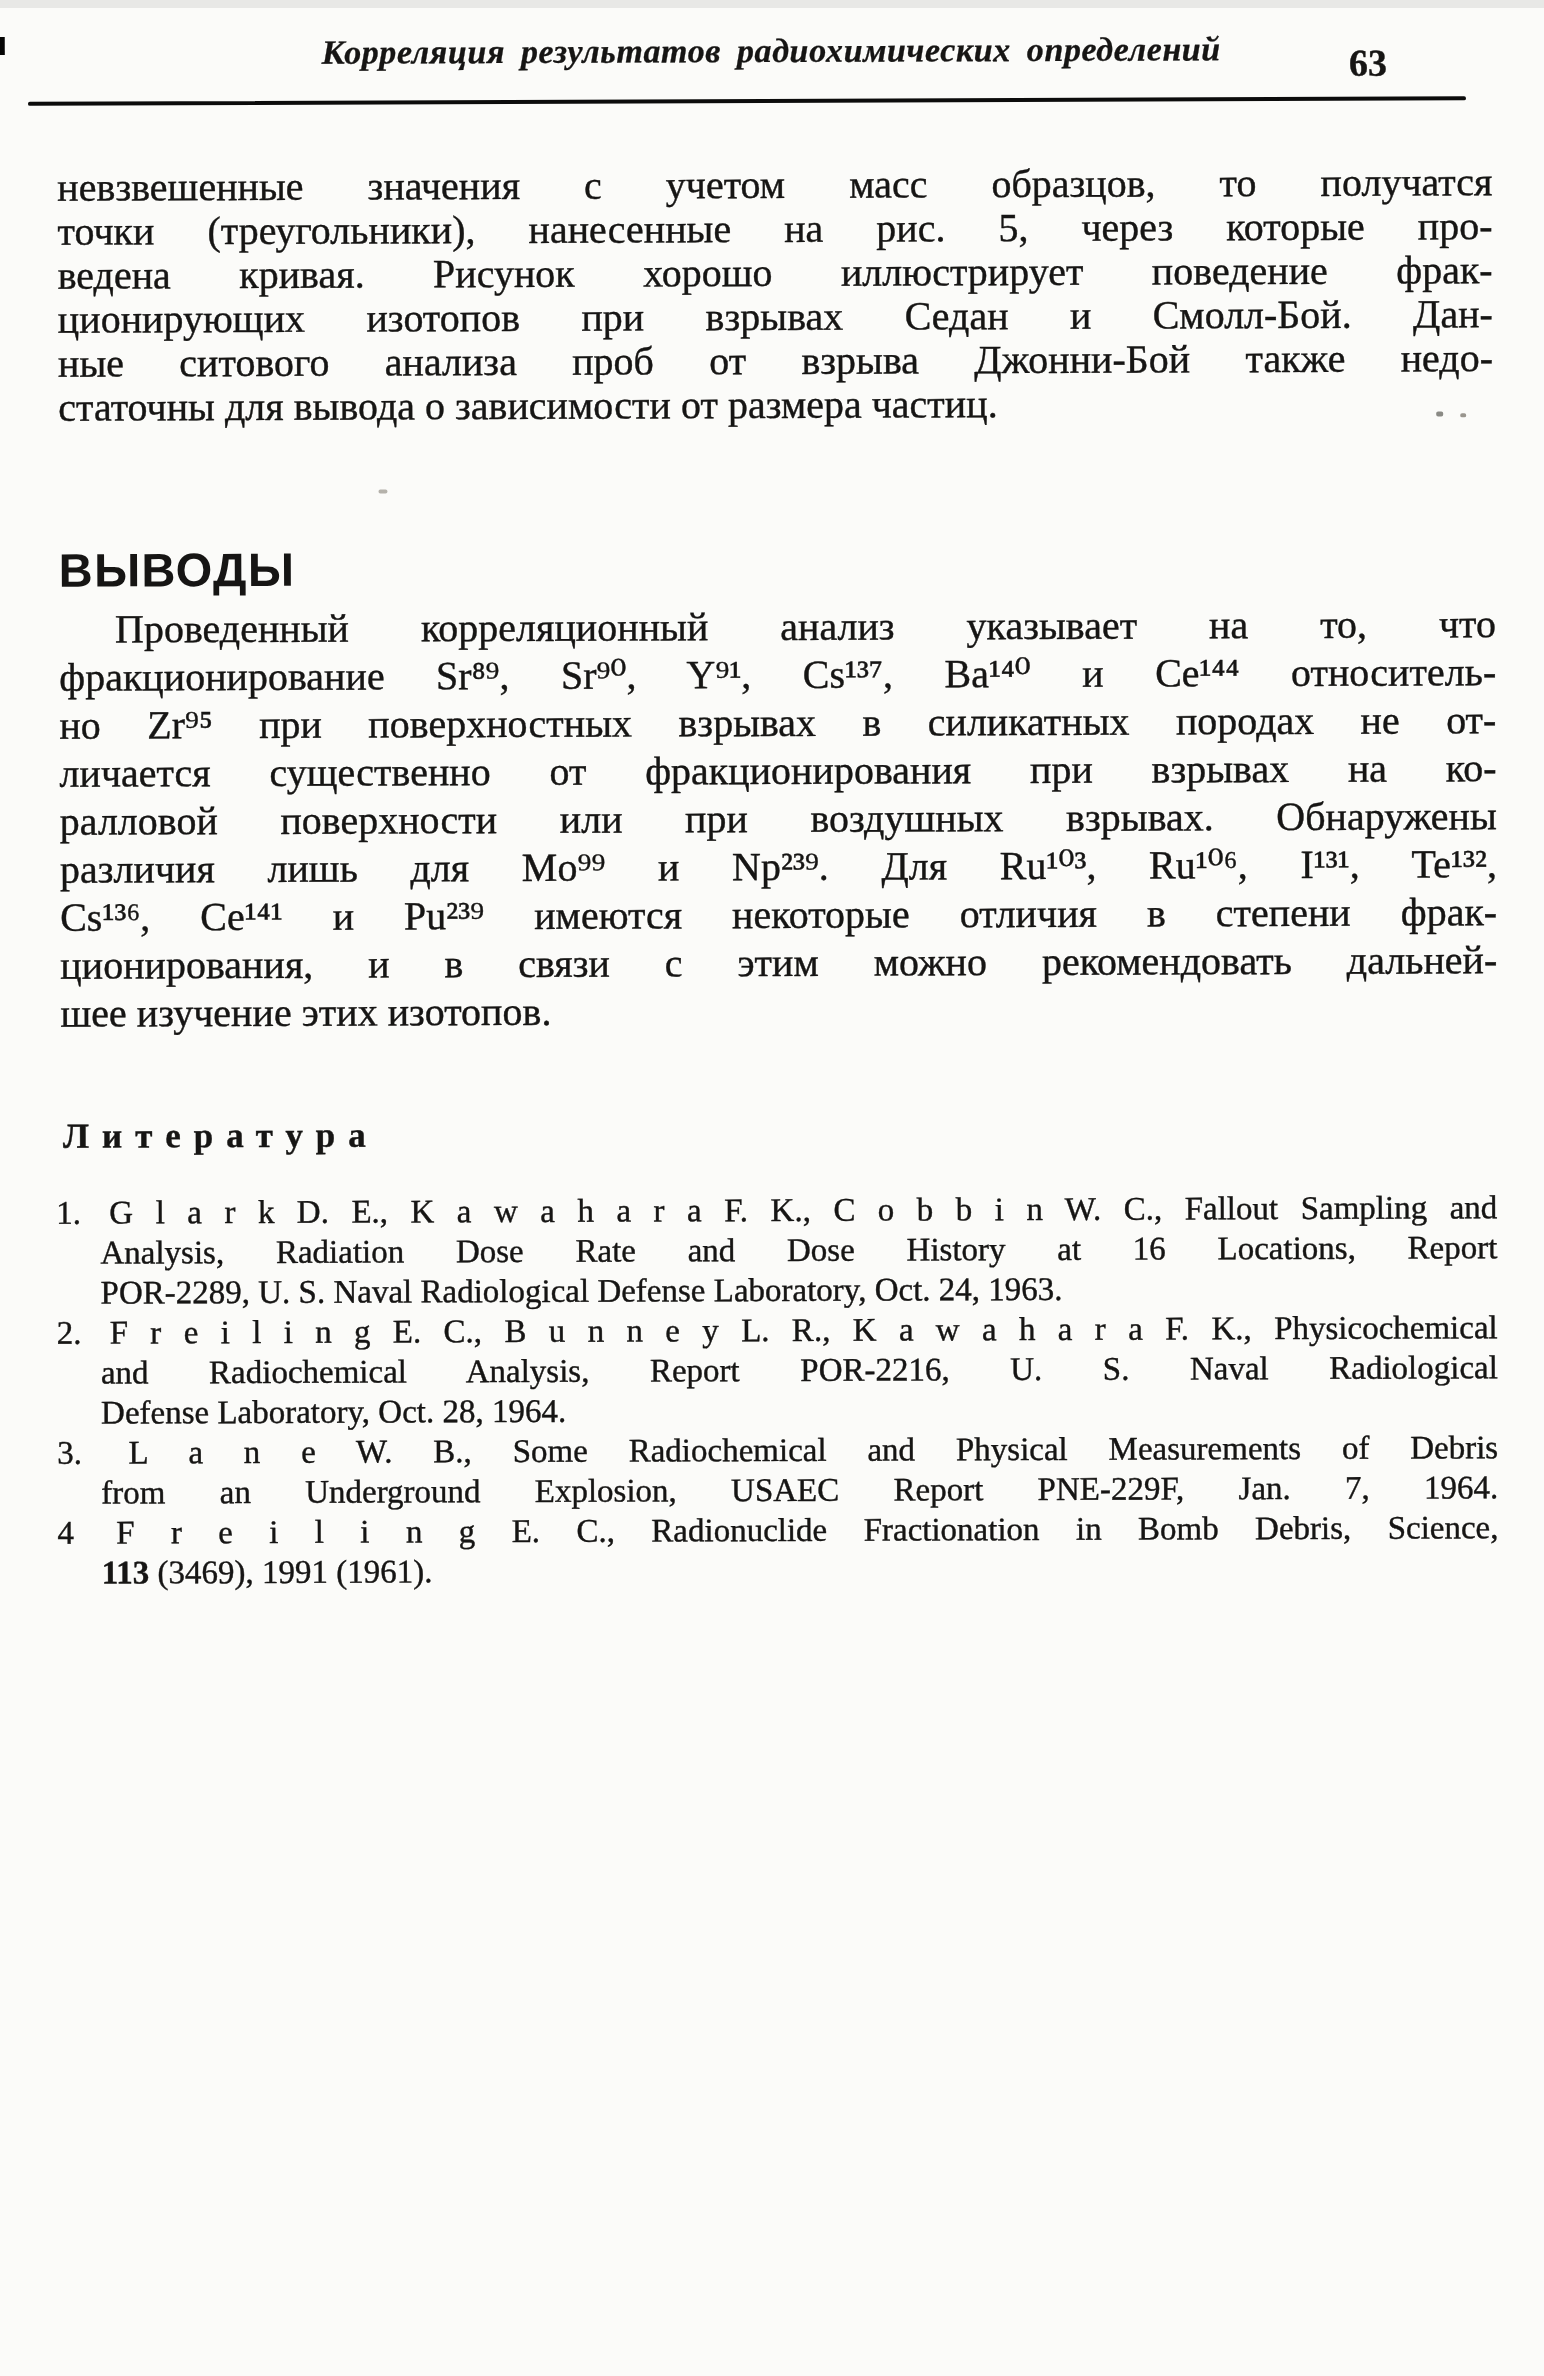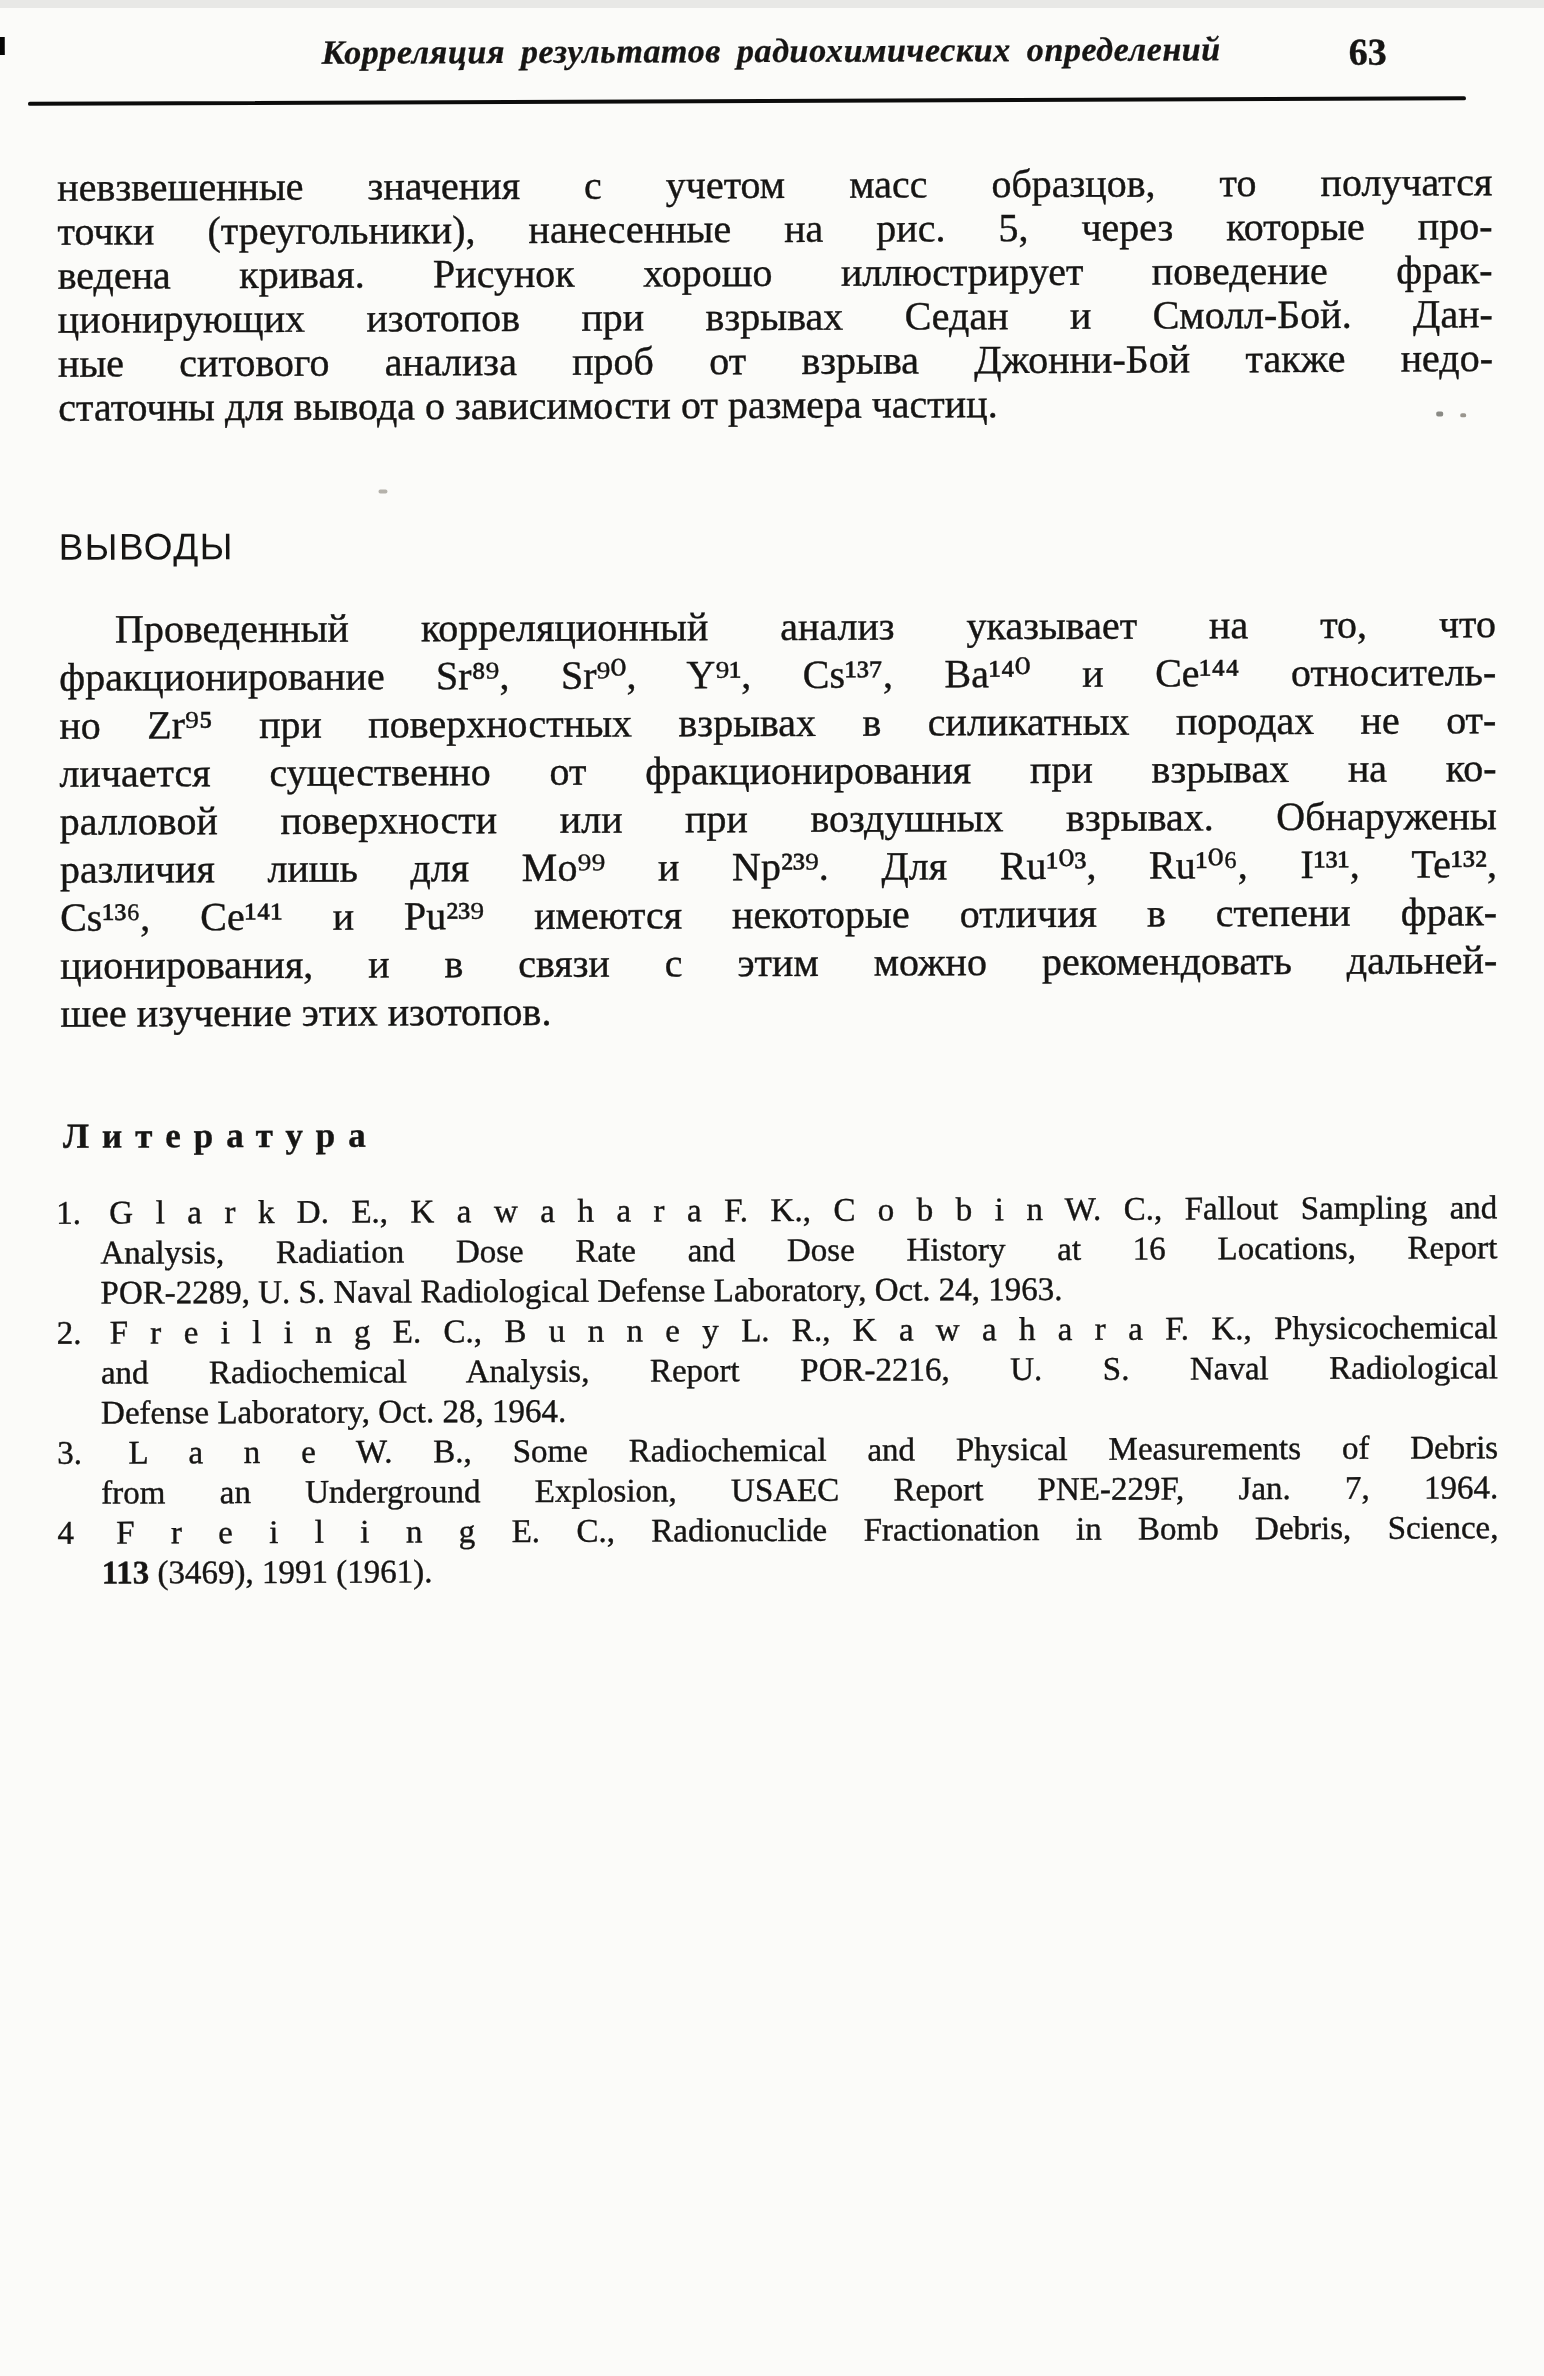--- a/index.html
+++ b/index.html
@@ -16,44 +16,44 @@
 
   
   .running-title {
     position:absolute; top:24px; left:0; width:100%;
     text-align:center;
     font-style:italic; font-weight:bold;
     font-size:34px; letter-spacing:0.6px; word-spacing:6.8px;
     -webkit-text-stroke:0.3px currentColor;
   }
   .page-number {
-    position:absolute; top:24px; right:157px;
+    position:absolute; top:35px; right:157px;
     font-weight:bold; font-size:38px;
     -webkit-text-stroke:0.4px currentColor;
   }
   .rule {
     position:absolute; top:91px; left:29px; width:1438px; height:3.9px;
     background:#0c0c0c; border-radius:1.9px;
   }
 
   
   .ink { -webkit-text-stroke:0.4px currentColor; }
   .p-intro { position:absolute; top:155px; left:58px; width:1435px; font-size:40px; }
   .p-intro .line { line-height:44px; }
   .p-conclusions { position:absolute; top:595px; left:58px; width:1437px; font-size:40px; }
   .p-conclusions .line { line-height:48px; }
   .line { text-align:justify; text-align-last:justify; white-space:normal; }
   .line.last { text-align-last:left; }
   .indent { text-indent:56px; }
 
   
   .h-conclusions {
-    position:absolute; top:516px; left:58px;
+    position:absolute; top:532px; left:58px;
     font-family:"Liberation Sans","DejaVu Sans",sans-serif;
-    font-weight:normal; font-size:37px; letter-spacing:1.4px;
+    font-weight:bold; font-size:47px; letter-spacing:1.4px;
   }
   .h-literature {
     position:absolute; top:1106px; left:60px;
     font-weight:bold; font-size:35px; letter-spacing:0.37em;
     -webkit-text-stroke:0.4px currentColor;
   }
 
   
   .refs { position:absolute; top:1182px; left:53px; width:1441px; font-size:33px; }
   .ref { padding-left:44px; }

